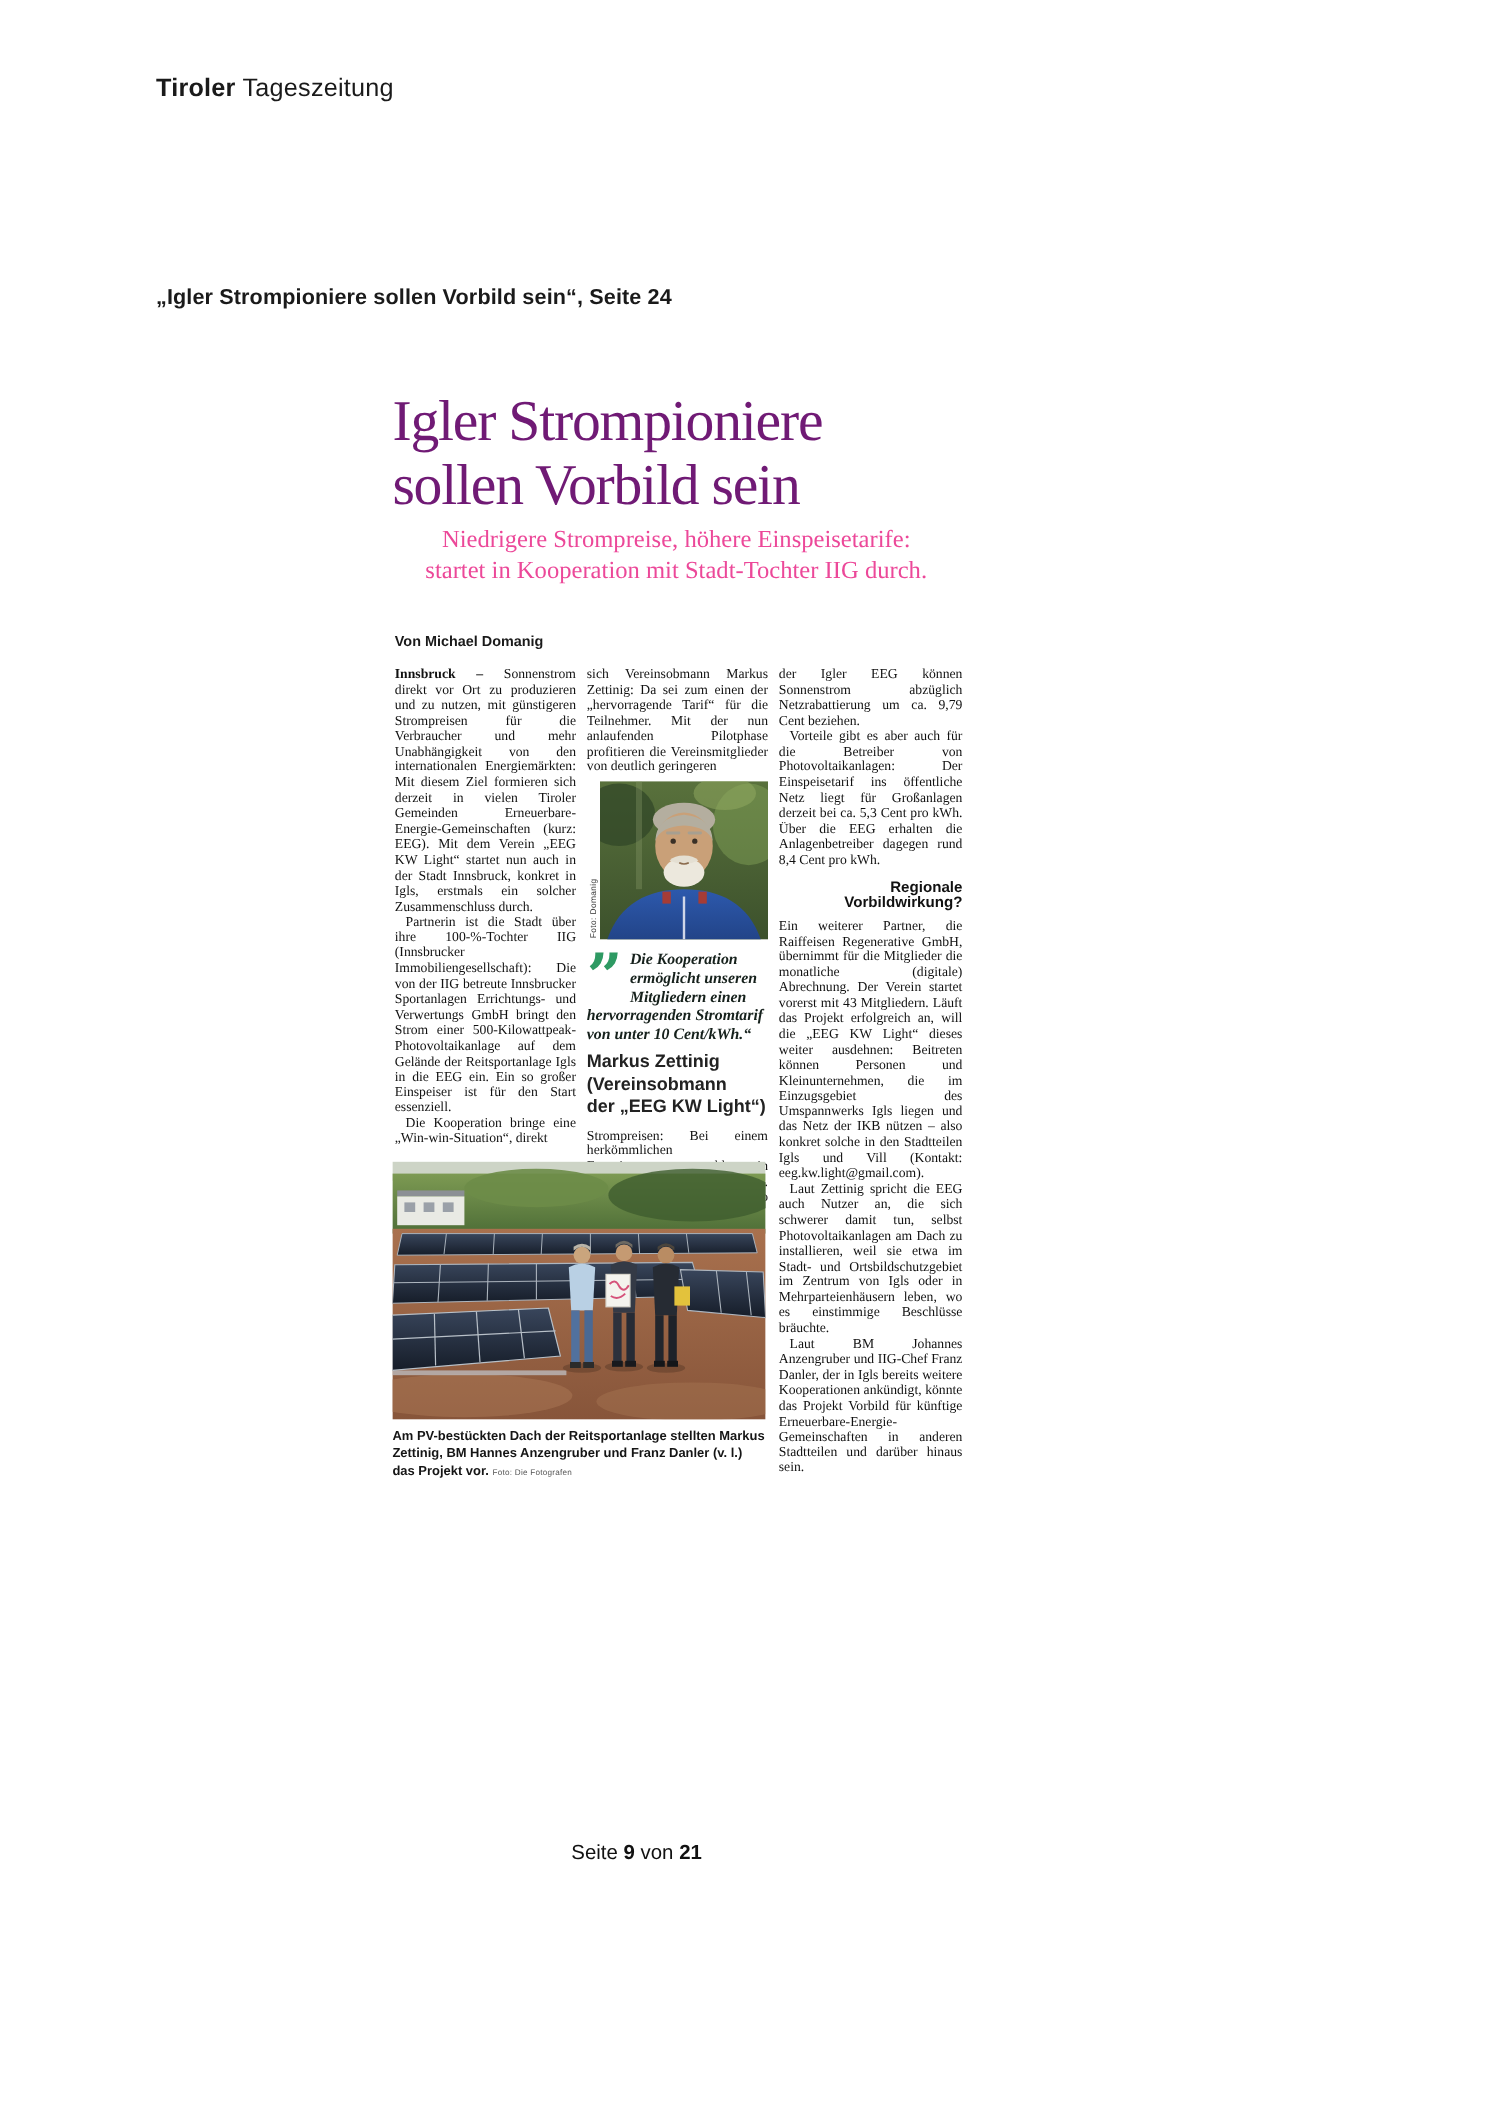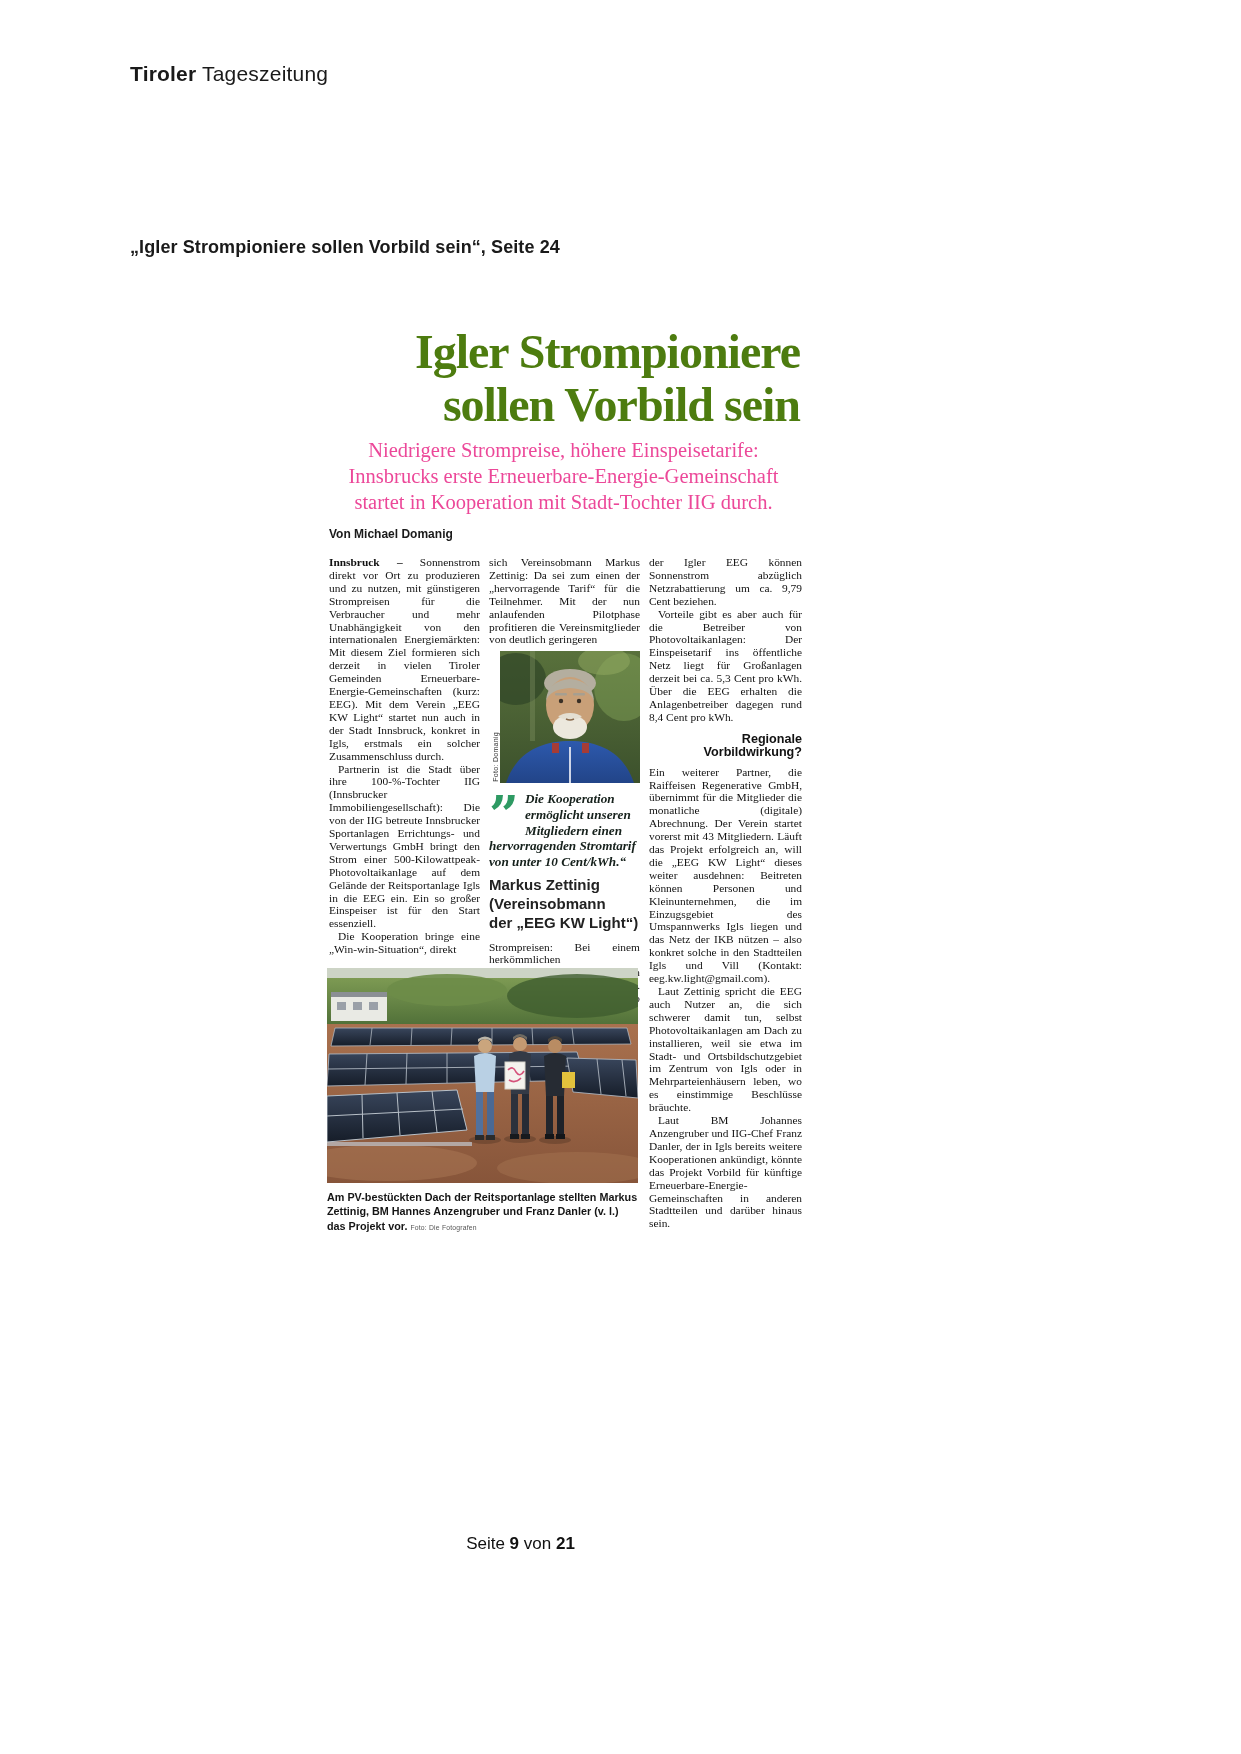--- a/index.html
+++ b/index.html
@@ -1,26 +1,26 @@
 <!DOCTYPE html>
 <html lang="de"><head>
 <meta charset="utf-8">
 <style>
   html,body{margin:0;padding:0;background:#ffffff;}
   .page{position:relative;width:1009px;height:1754px;background:#fff;overflow:hidden;
-        font-family:"Liberation Sans",sans-serif;color:#1a1a1a;}
+        font-family:"Liberation Sans",sans-serif;color:#1a1a1a;padding-left:20px;}
 
   .brand{position:absolute;left:130px;top:62px;font-size:21px;letter-spacing:.2px;}
   .brand .b{font-weight:bold;}
 
   .refline{position:absolute;left:130px;top:237px;font-size:18px;font-weight:bold;letter-spacing:.1px;}
 
-  .article-title{position:absolute;left:327px;top:294px;width:473px;text-align:right;
-        font-family:"Liberation Serif","DejaVu Serif",serif;font-weight:700;font-size:48px;
-        line-height:1.1;letter-spacing:-1px;color:#4d7c0f;}
+  .article-title{position:absolute;left:327px;top:294px;width:473px;text-align:left;
+        font-family:"Liberation Serif","DejaVu Serif",serif;font-weight:400;font-size:48px;
+        line-height:1.1;letter-spacing:-1px;color:#701a75;}
   .subtitle{position:absolute;left:327px;top:438px;width:473px;text-align:center;
         font-family:"Liberation Serif","DejaVu Serif",serif;font-size:20.5px;line-height:1.26;color:#ec4899;}
   .byline{position:absolute;left:329px;top:527px;font-size:12px;font-weight:bold;}
 
   .col{position:absolute;top:556px;width:151px;
         font-family:"Liberation Serif","DejaVu Serif",serif;font-size:11.4px;line-height:12.9px;
         text-align:justify;color:#111;}
   .col1{left:329px;}
   .col2{left:489px;}
   .col3{left:649px;width:153px;}
@@ -64,21 +64,20 @@
 
   <div class="refline">„Igler Strompioniere sollen Vorbild sein“, Seite 24</div>
 
   <h1 class="article-title">
     <span style="display:block">Igler Strompioniere</span>
     <span style="display:block">sollen Vorbild sein</span>
   </h1>
 
   <div class="subtitle">
     <span style="display:block">Niedrigere Strompreise, höhere Einspeisetarife:</span>
-    <span style="display:block">Innsbrucks erste Erneuerbare-Energie-Gemeinschaft</span>
     <span style="display:block">startet in Kooperation mit Stadt-Tochter IIG durch.</span>
   </div>
 
   <div class="byline">Von Michael Domanig</div>
 
   <div class="col col1">
     <p><span class="lead">Innsbruck –</span><span> Sonnenstrom direkt vor Ort zu produzieren und zu nutzen, mit günstigeren Strompreisen für die Verbraucher und mehr Unabhängigkeit von den internationalen Energiemärkten: Mit diesem Ziel formieren sich derzeit in vielen Tiroler Gemeinden Erneuerbare-Energie-Gemeinschaften (kurz: EEG). Mit dem Verein „EEG KW Light“ startet nun auch in der Stadt Innsbruck, konkret in Igls, erstmals ein solcher Zusammenschluss durch.</span></p>
     <p class="indent">Partnerin ist die Stadt über ihre 100-%-Tochter IIG (Innsbrucker Immobiliengesellschaft): Die von der IIG betreute Innsbrucker Sportanlagen Errichtungs- und Verwertungs GmbH bringt den Strom einer 500-Kilowattpeak-Photovoltaikanlage auf dem Gelände der Reitsportanlage Igls in die EEG ein. Ein so großer Einspeiser ist für den Start essenziell.</p>
     <p class="indent">Die Kooperation bringe eine „Win-win-Situation“, direkt</p>
   </div>

